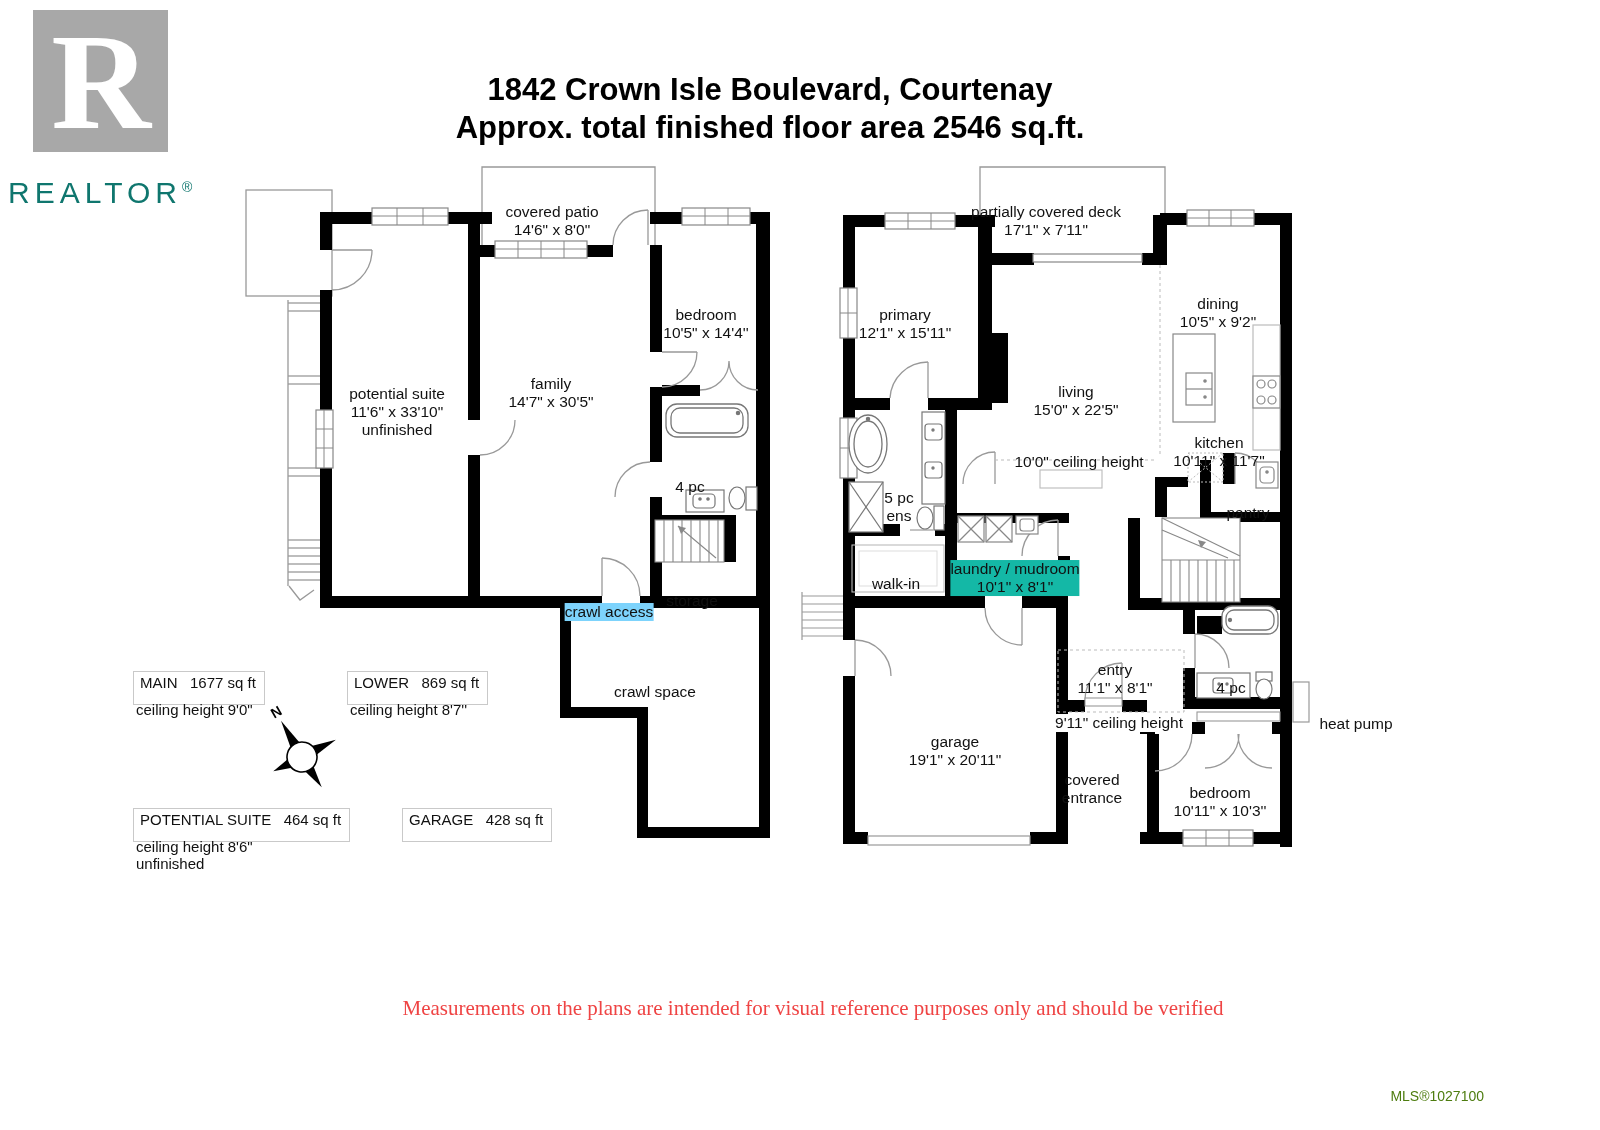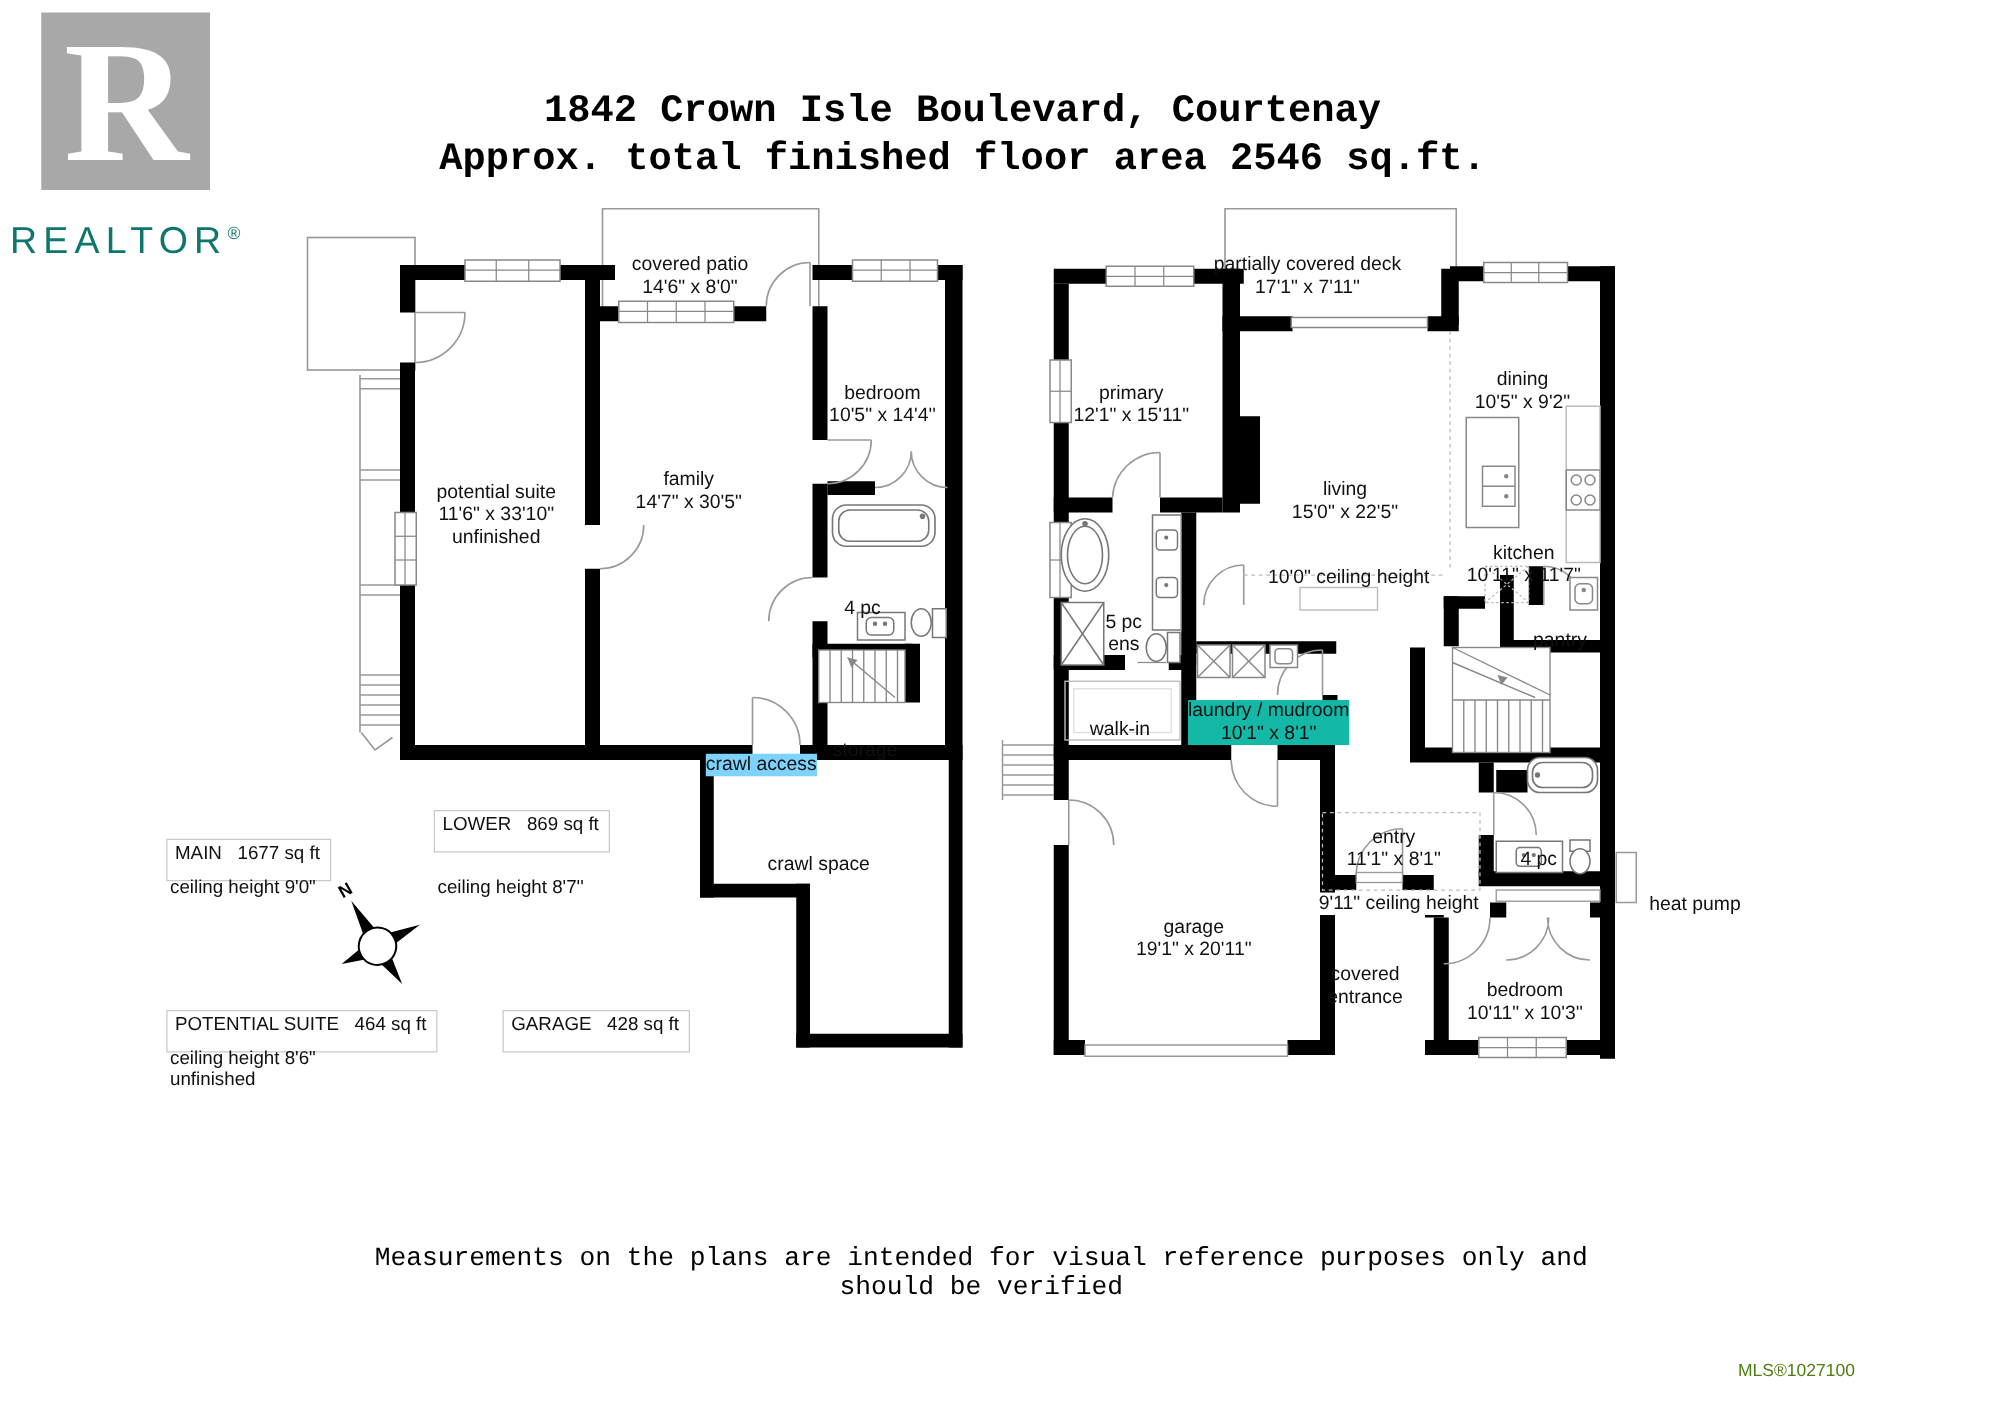--- a/index.html
+++ b/index.html
@@ -2,31 +2,31 @@
 <html><head>
 <meta charset="utf-8">
 <style>
   html,body{margin:0;padding:0;background:#fff;}
   #canvas{position:relative;width:1600px;height:1130px;background:#fff;overflow:hidden;
           font-family:"Liberation Sans",sans-serif;}
   svg{position:absolute;left:0;top:0;}
   .lbl{position:absolute;transform:translate(-50%,-50%);text-align:center;
        font-size:15.5px;line-height:1.16;color:#111;white-space:pre-line;margin-top:24px;}
   .title{position:absolute;left:350px;width:840px;text-align:center;
-         font-family:Liberation Mono, monospace;font-weight:bold;color:#000;}
+         font-family:Liberation Sans, sans-serif;font-weight:bold;color:#000;}
   #title1{top:72px;font-size:31px;}
   #title2{top:110px;font-size:31px;}
   .statbox{position:absolute;border:1px solid #c9c9c9;background:#fff;
            padding:2px 8px 13px 6px;font-size:15px;color:#111;white-space:pre;}
   .statline{position:absolute;font-size:15px;color:#111;white-space:pre;}
   #realtor-word{position:absolute;left:8px;top:176px;font-size:30px;letter-spacing:5px;
                 color:#0f766e;}
   #realtor-word sup{font-size:14px;letter-spacing:0;}
-  #disclaimer{position:absolute;left:280px;width:1010px;top:996px;text-align:center;
-              font-family:Liberation Mono, monospace;font-size:21px;color:#000000;}
+  #disclaimer{position:absolute;left:308px;width:1010px;top:996px;text-align:center;
+              font-family:Liberation Serif, serif;font-size:21px;color:#ef4444;}
   #mls{position:absolute;right:116px;top:1088px;font-size:14px;color:#4d7c0f;}
 </style>
 </head>
 <body>
 
 <div id="canvas">
 
 <svg width="1600" height="1130" viewBox="0 0 1600 1130">
 
   <g>
@@ -413,21 +413,21 @@
 <div class="lbl" style="left:1356px;top:700px">heat pump</div>
 <div class="lbl" style="left:955px;top:727px">garage
 19'1" x 20'11"</div>
 <div class="lbl" style="left:1092px;top:765px">covered
 entrance</div>
 <div class="lbl" style="left:1220px;top:778px">bedroom
 10'11" x 10'3''</div>
 
 <div class="statbox" style="left:133px;top:671px">MAIN   1677 sq ft</div>
 <div class="statline" style="left:136px;top:701px">ceiling height 9'0"</div>
-<div class="statbox" style="left:347px;top:648px">LOWER   869 sq ft</div>
+<div class="statbox" style="left:347px;top:671px">LOWER   869 sq ft</div>
 <div class="statline" style="left:350px;top:701px">ceiling height 8'7''</div>
 <div class="statbox" style="left:133px;top:808px">POTENTIAL SUITE   464 sq ft</div>
 <div class="statline" style="left:136px;top:838px">ceiling height 8'6"</div>
 <div class="statline" style="left:136px;top:855px">unfinished</div>
 <div class="statbox" style="left:402px;top:808px">GARAGE   428 sq ft</div>
 
 <div id="disclaimer">Measurements on the plans are intended for visual reference purposes only and should be verified</div>
 <div id="mls">MLS®1027100</div>
 
 </div>

